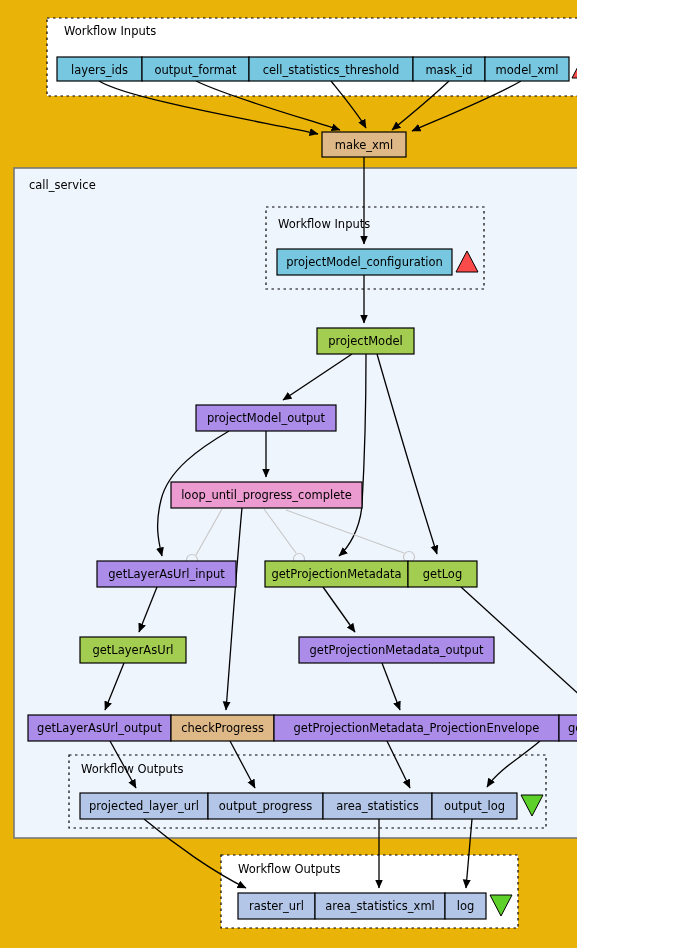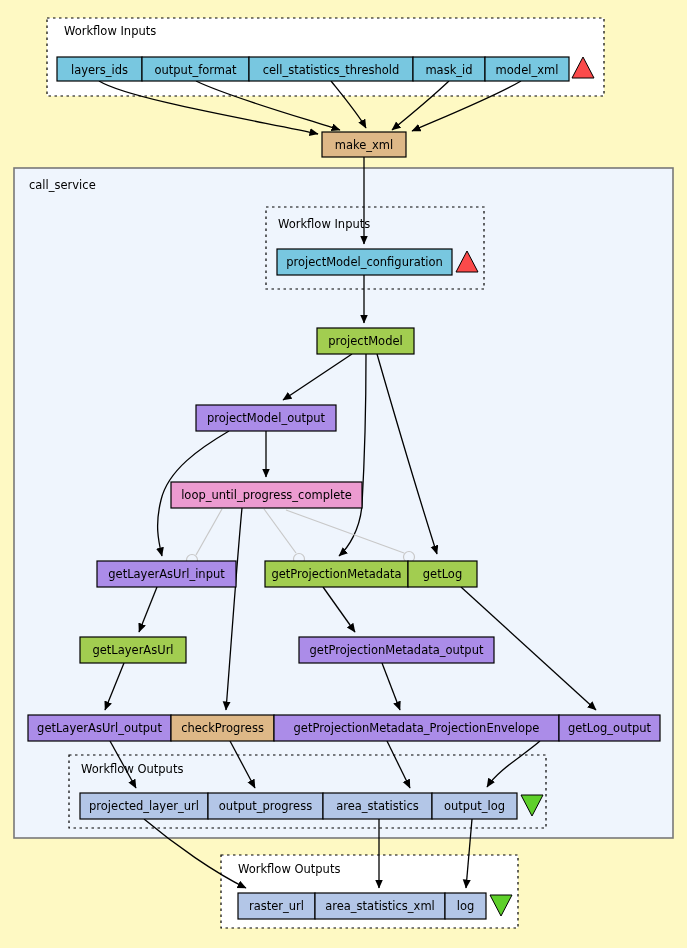--- a/index.html
+++ b/index.html
@@ -5,23 +5,23 @@
   html, body {
     margin: 0;
     padding: 0;
     background: #ffffff;
   }
   body {
     font-family: "DejaVu Sans", sans-serif;
   }
   #canvas {
     position: relative;
-    width: 687px;
+    width: 577px;
     height: 948px;
-    background: #fef9c3;
+    background: #eab308;
     overflow: hidden;
   }
   svg#graph {
     position: absolute;
     left: 0;
     top: 0;
     width: 687px;
     height: 948px;
   }
   .node-rect {

